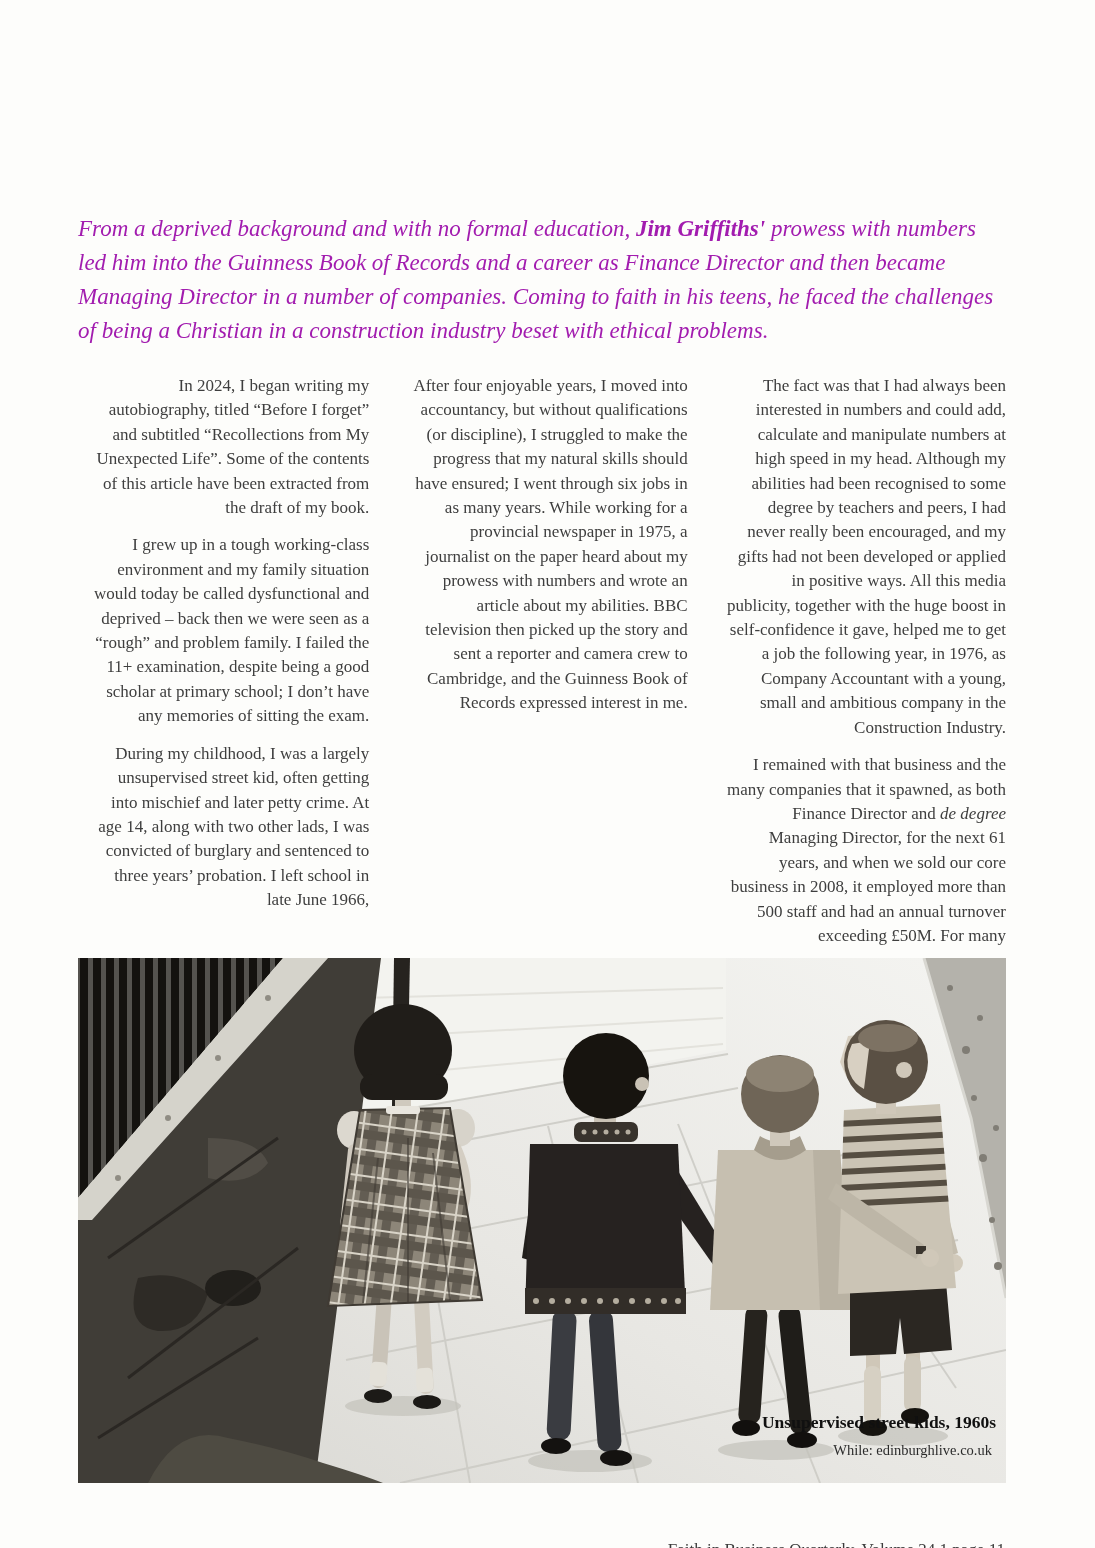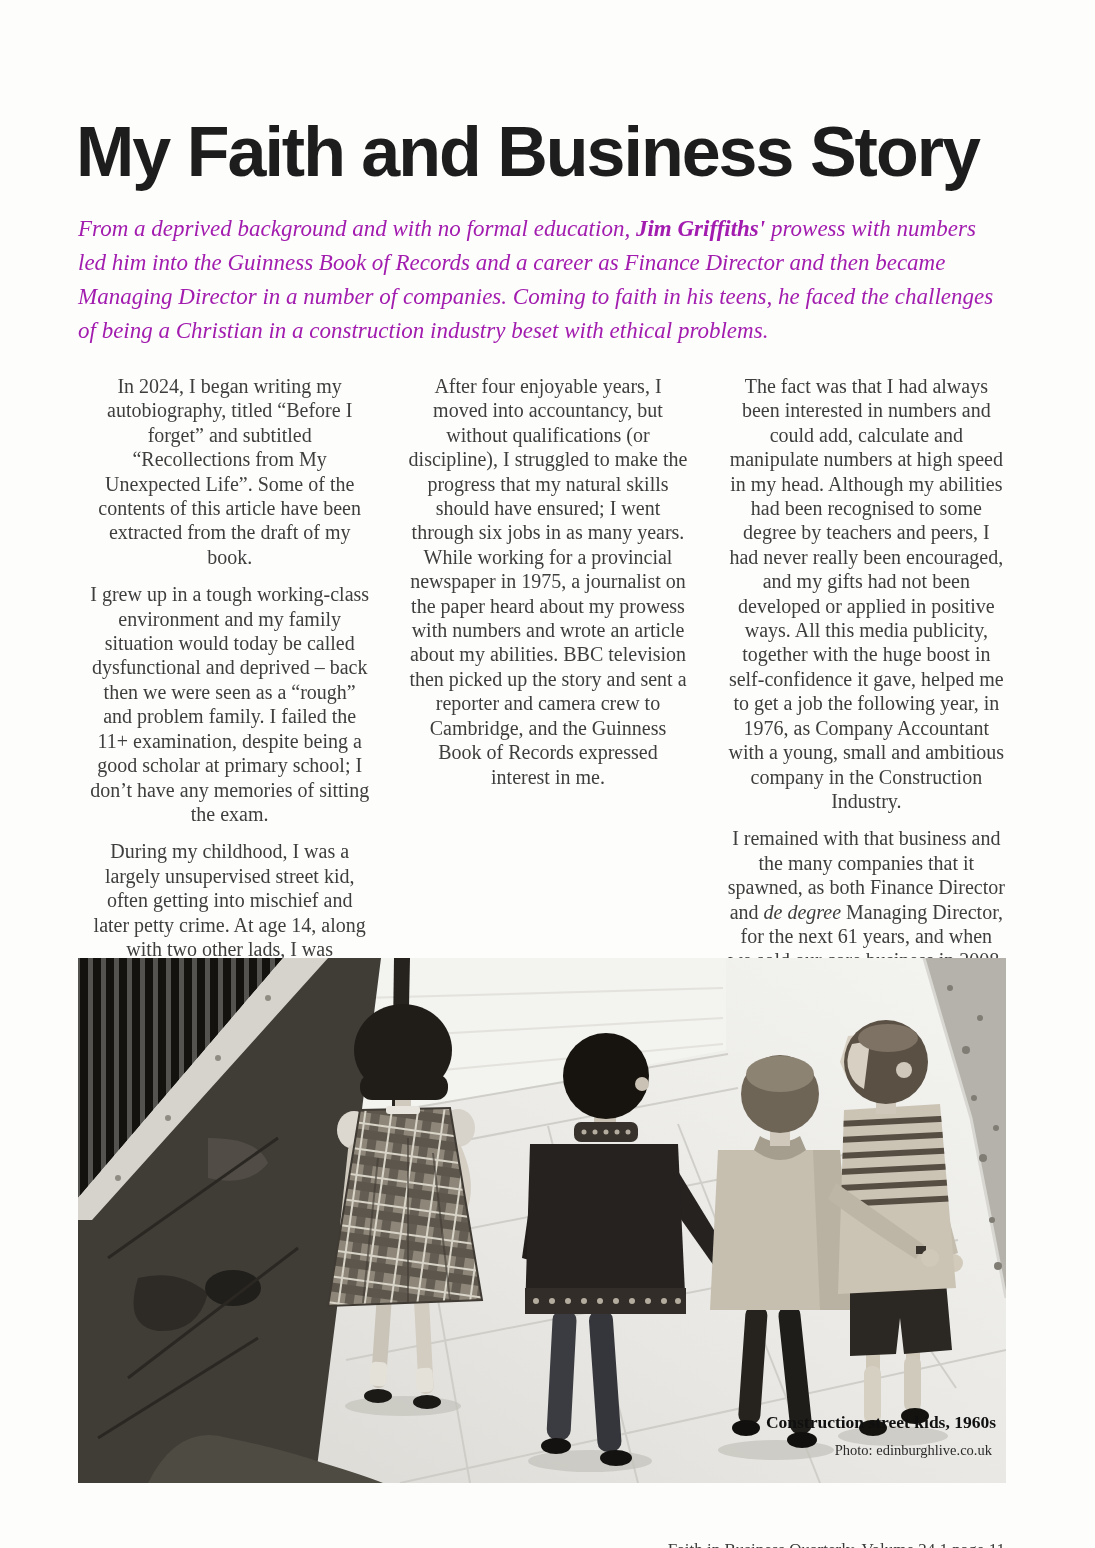--- a/index.html
+++ b/index.html
@@ -17,22 +17,22 @@
     position:absolute;left:78px;top:212px;width:926px;margin:0;
     font-style:italic;font-size:23px;line-height:34px;color:#a21caf;
   }
   .standfirst b{font-weight:700;}
   .columns{
     position:absolute;left:78px;top:374px;width:928px;
     display:flex;gap:27px;
   }
   .col{flex:1 1 0;min-width:0;}
   .col p{
-    margin:0 0 13px 12px;font-size:20px;line-height:24.4px;
-    text-align:center;color:#3e3e3e;
+    margin:0 0 13px 12px;font-size:17px;line-height:24.4px;
+    text-align:right;color:#3e3e3e;
   }
   .figure{
     position:absolute;left:78px;top:958px;width:928px;height:525px;margin:0;
     background:#dddcd7;
   }
   .figure svg{display:block;width:100%;height:100%;}
   .photo-caption{
     position:absolute;right:10px;bottom:52px;
     font-weight:700;font-size:17.5px;color:#101010;line-height:1;
   }
@@ -43,21 +43,20 @@
   .footer{
     position:absolute;right:90px;top:1540px;
     font-size:17px;color:#3b3b3b;line-height:1.2;
   }
 </style>
 </head>
 <body>
 
 <div class="page">
 
-  <h1 class="title">My Faith and Business Story</h1>
 
   <p class="standfirst"><span>From a deprived background and with no formal education, </span><b>Jim Griffiths'</b><span> prowess with numbers led him into the Guinness Book of Records and a career as Finance Director and then became Managing Director in a number of companies. Coming to faith in his teens, he faced the challenges of being a Christian in a construction industry beset with ethical problems.</span></p>
 
   <div class="columns">
     <div class="col">
       <p>In 2024, I began writing my autobiography, titled “Before I forget” and subtitled “Recollections from My Unexpected Life”. Some of the contents of this article have been extracted from the draft of my book.</p>
       <p>I grew up in a tough working-class environment and my family situation would today be called dysfunctional and deprived – back then we were seen as a “rough” and problem family. I failed the 11+ examination, despite being a good scholar at primary school; I don’t have any memories of sitting the exam.</p>
       <p>During my childhood, I was a largely unsupervised street kid, often getting into mischief and later petty crime. At age 14, along with two other lads, I was convicted of burglary and sentenced to three years’ probation. I left school in late June 1966,</p>
     </div>
     <div class="col">
@@ -274,20 +273,20 @@
         <ellipse cx="810" cy="80" rx="30" ry="14" fill="#7d7263"></ellipse>
         <circle cx="826" cy="112" r="8" fill="#d0c8ba"></circle>
 
         <path d="M758,225 q50,35 88,62 l-8,14 q-45,-28 -88,-60 Z" fill="#bdb6a7"></path>
         <rect x="838" y="288" width="10" height="8" fill="#3a352e"></rect>
         <circle cx="852" cy="300" r="9" fill="#d0c8b9"></circle>
       </g>
     </svg>
 
     <figcaption>
-      <div class="photo-caption">Construction street kids, 1960s</div>
-      <div class="photo-credit">Photo: edinburghlive.co.uk</div>
+      <div class="photo-caption">Unsupervised street kids, 1960s</div>
+      <div class="photo-credit">While: edinburghlive.co.uk</div>
     </figcaption>
   </figure>
 
   <div class="footer">Faith in Business Quarterly, Volume 24.1 page 11</div>
 
 </div>
 
 </body></html>

